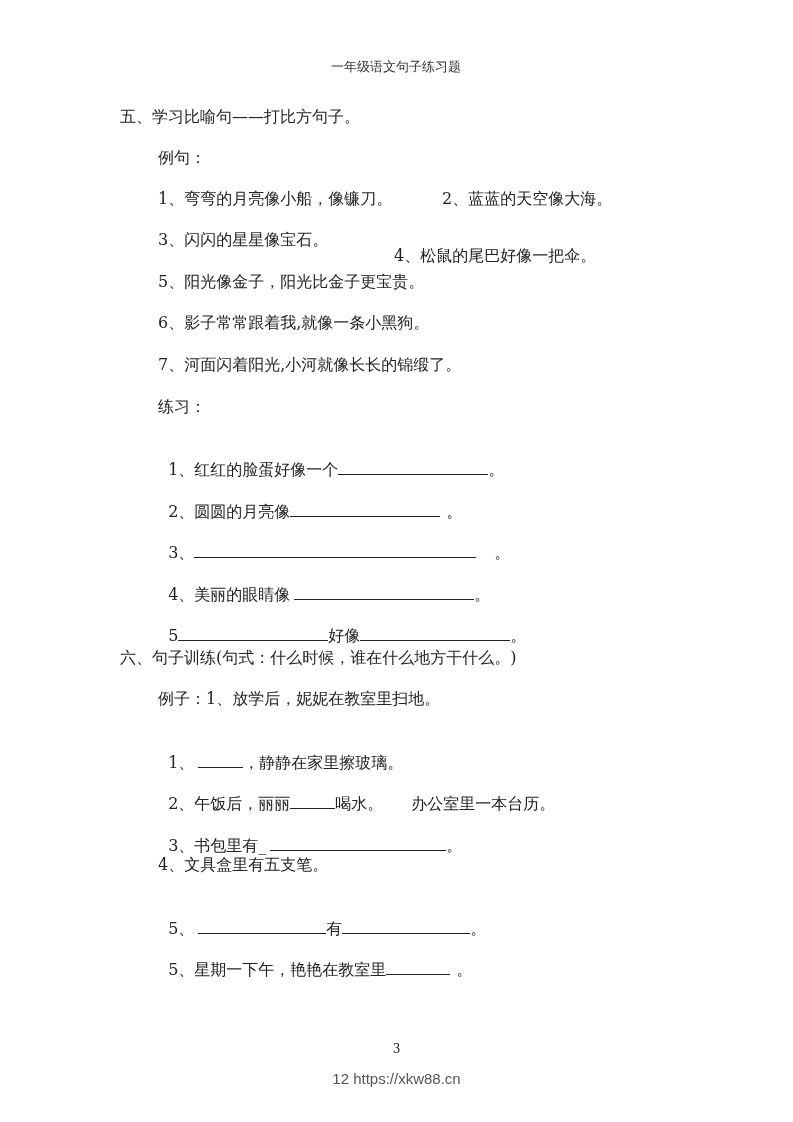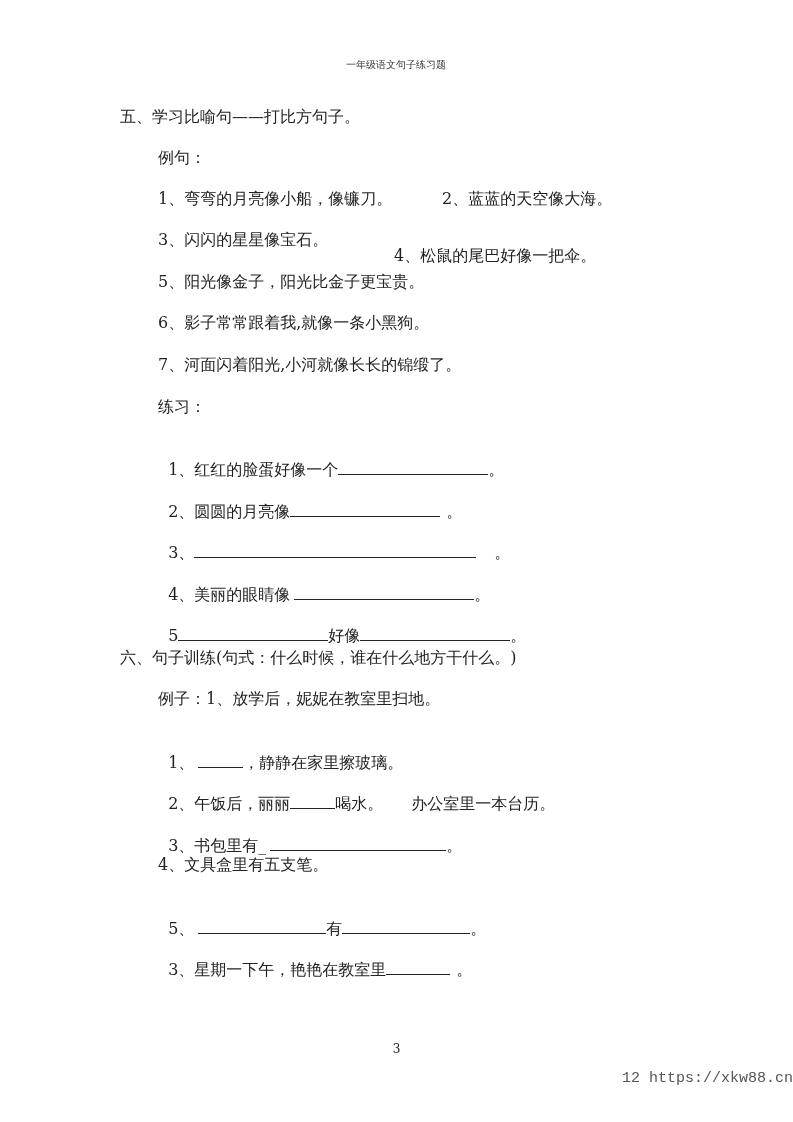--- a/index.html
+++ b/index.html
@@ -4,31 +4,31 @@
 <style>
   html, body { margin: 0; padding: 0; background: #ffffff; }
   body {
     width: 793px; height: 1122px; position: relative; overflow: hidden;
     font-family: "DejaVu Serif", "Liberation Serif", serif;
     color: #222;
   }
   .abs { position: absolute; white-space: pre; }
   .header {
     top: 58px; left: 0; width: 792px; text-align: center;
-    font-size: 10px; color: #333;
+    font-size: 13px; color: #333;
   }
   .line { font-size: 16px; line-height: 20px; }
   .blank {
     display: inline-block; border-bottom: 1px solid #222;
     height: 16px; vertical-align: baseline;
   }
   .pagenum { top: 1042px; left: 0; width: 793px; text-align: center; font-size: 12px; color: #222; }
   .watermark {
-    top: 1070px; left: 0; width: 793px; text-align: right;
-    font-family: Liberation Mono, monospace;
+    top: 1070px; left: 0; width: 793px; text-align: center;
+    font-family: Liberation Sans, sans-serif;
     font-size: 15px; color: #555;
   }
 </style>
 </head>
 <body>
 
 <div class="abs header">一年级语文句子练习题</div>
 
 <div class="abs line" style="top:107px;left:120px;">五、学习比喻句——打比方句子。</div>
 <div class="abs line" style="top:148px;left:158px;">例句：</div>
@@ -69,17 +69,17 @@
   <span>2、午饭后，丽丽</span><span class="blank" style="width:45px;"></span><span>喝水。</span><span style="margin-left:28px;">办公室里一本台历。</span>
 </div>
 <div class="abs line" style="top:814px;left:158px;">
   <span>3、书包里有_</span><span class="blank" style="width:176px;margin-left:4px;"></span><span>。</span>
 </div>
 <div class="abs line" style="top:855px;left:158px;">4、文具盒里有五支笔。</div>
 <div class="abs line" style="top:897px;left:158px;">
   <span>5、</span><span class="blank" style="width:128px;margin-left:4px;"></span><span>有</span><span class="blank" style="width:128px;"></span><span>。</span>
 </div>
 <div class="abs line" style="top:938px;left:158px;">
-  <span>3、星期一下午，艳艳在教室里</span><span class="blank" style="width:64px;"></span><span style="margin-left:6px;">。</span>
+  <span>5、星期一下午，艳艳在教室里</span><span class="blank" style="width:64px;"></span><span style="margin-left:6px;">。</span>
 </div>
 
 <div class="abs pagenum">3</div>
 <div class="abs watermark">12 https://xkw88.cn</div>
 
 </body></html>

